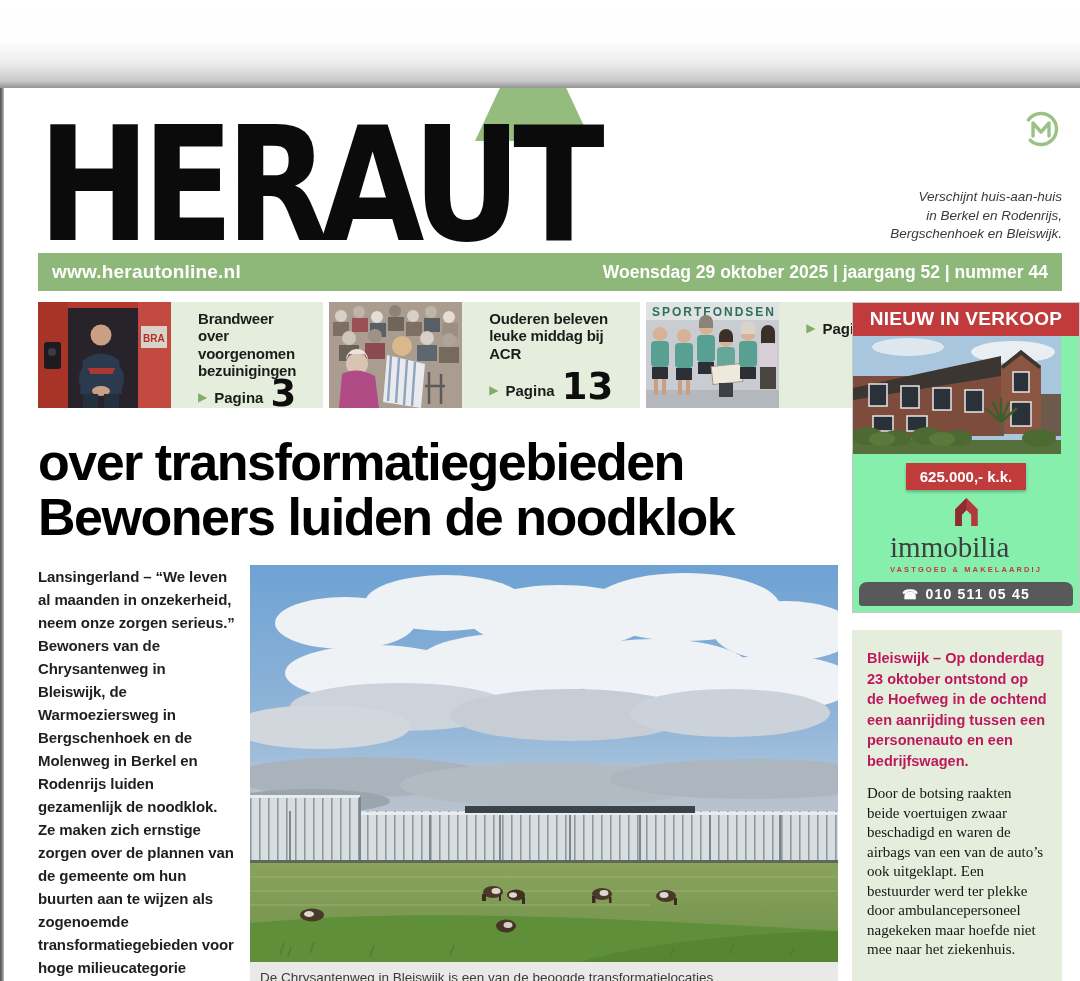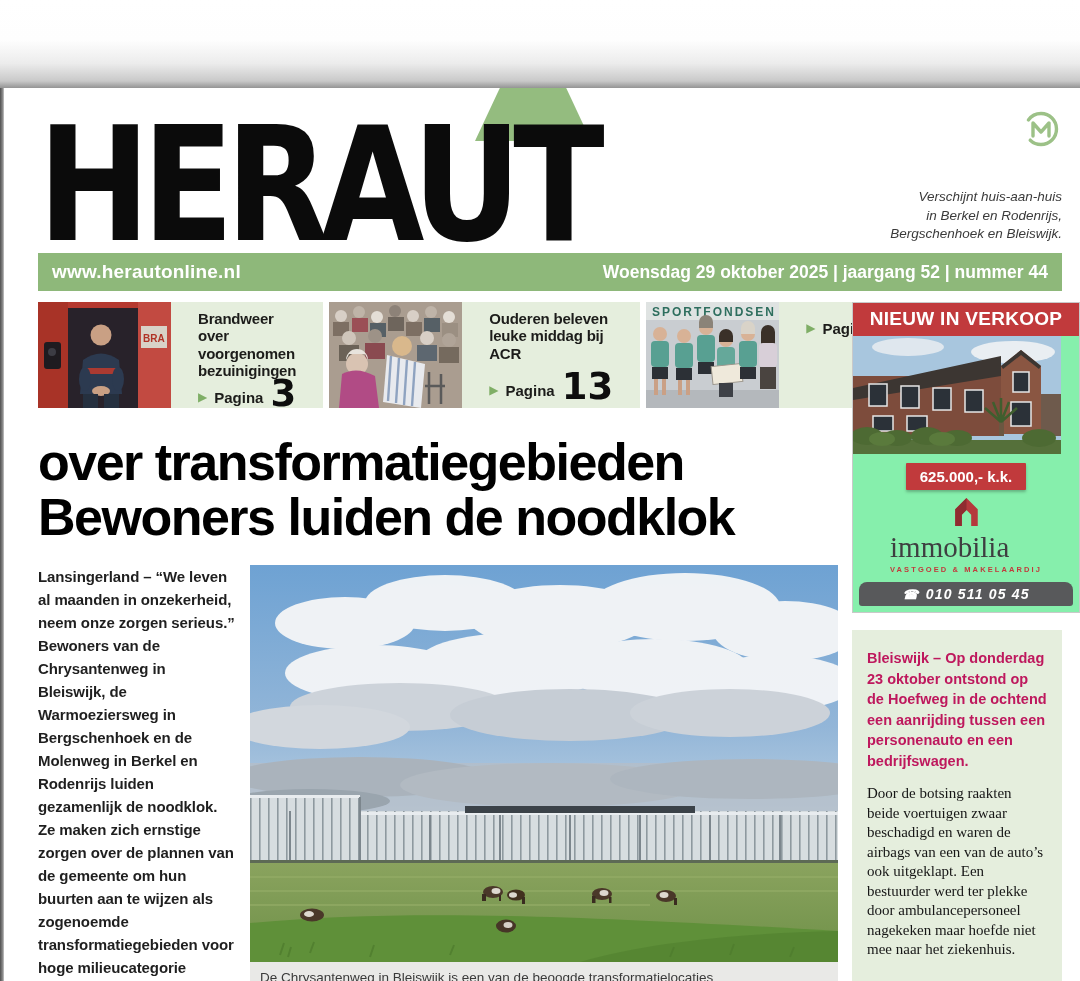--- a/index.html
+++ b/index.html
@@ -61,21 +61,21 @@
     letter-spacing:0.3px;padding:5px 0 6px;}
   .ad-photo{display:block;width:208px;height:118px;}
   .ad-address{margin-top:9px;text-align:center;color:#5d5d5d;font-size:16px;line-height:1.5;letter-spacing:0.6px;font-weight:bold;}
   .ad-price{display:block;width:max-content;margin:9px auto 6px;background:#c13a3c;color:#fff;
     font-weight:bold;font-size:15px;padding:5px 14px;border-radius:1px;box-shadow:0 2px 3px rgba(0,0,0,0.25);}
   .ad-brand{display:flex;align-items:center;justify-content:center;gap:7px;margin:6px 0 8px;flex-direction:column;}
   .brand-text{display:flex;flex-direction:column;align-items:flex-start;}
   .brand-name{font-family:"Liberation Serif",serif;font-size:29px;line-height:1;color:#3e3e40;}
   .brand-sub{font-size:7.5px;font-weight:bold;letter-spacing:2.1px;color:#c13a3c;margin-top:3px;}
   .ad-phone{margin:4px 6px 6px;background:#58595b;color:#fff;text-align:center;font-weight:bold;
-    font-size:14px;letter-spacing:1.2px;padding:4px 0;border-radius:8px 8px 3px 3px;font-style:italic;}
+    font-size:14px;letter-spacing:1.2px;padding:4px 0;border-radius:8px 8px 3px 3px;}
   .phone-icon{font-size:13px;margin-right:6px;}
 
   
   .news-panel{background:#e5eedd;margin-top:17px;padding:18px 15px;box-sizing:border-box;height:390px;overflow:hidden;}
   .news-title{font-size:23px;font-weight:bold;letter-spacing:-0.3px;line-height:1.22;color:#1d1d1b;margin:0 0 12px;}
   .news-intro{font-weight:bold;font-size:14.5px;line-height:20.5px;color:#be185d;margin:0 0 13px;}
   .news-body{font-family:"Liberation Serif",serif;font-size:15px;line-height:19.5px;color:#161616;margin:0;}
 </style>
 </head>
 <body>

